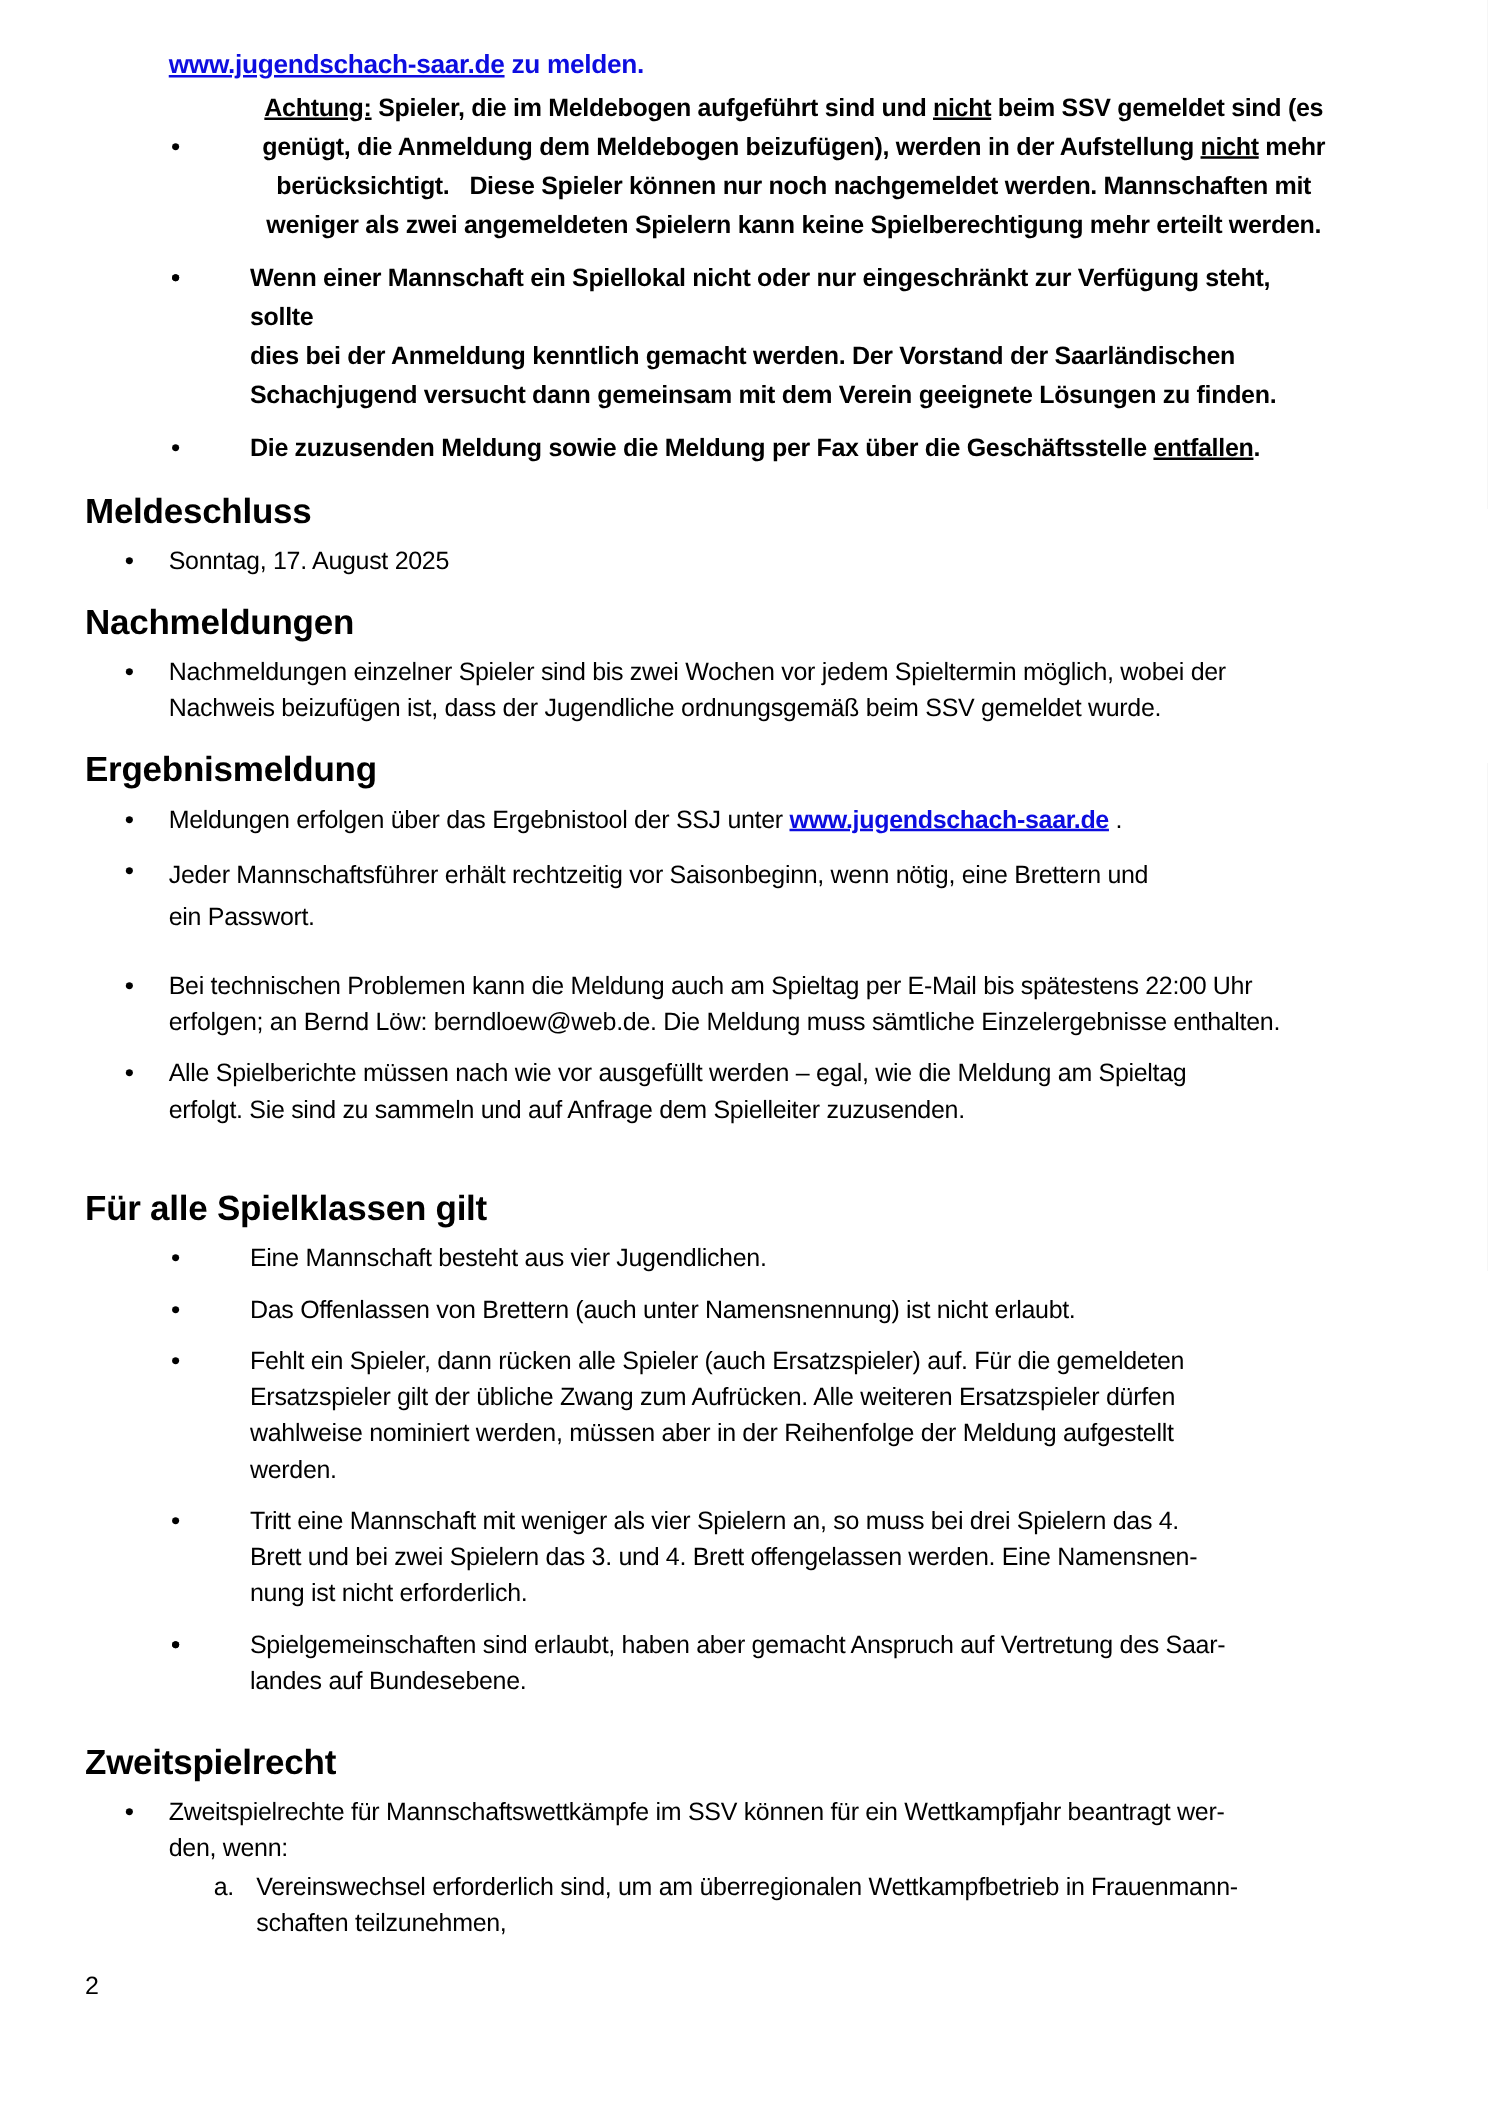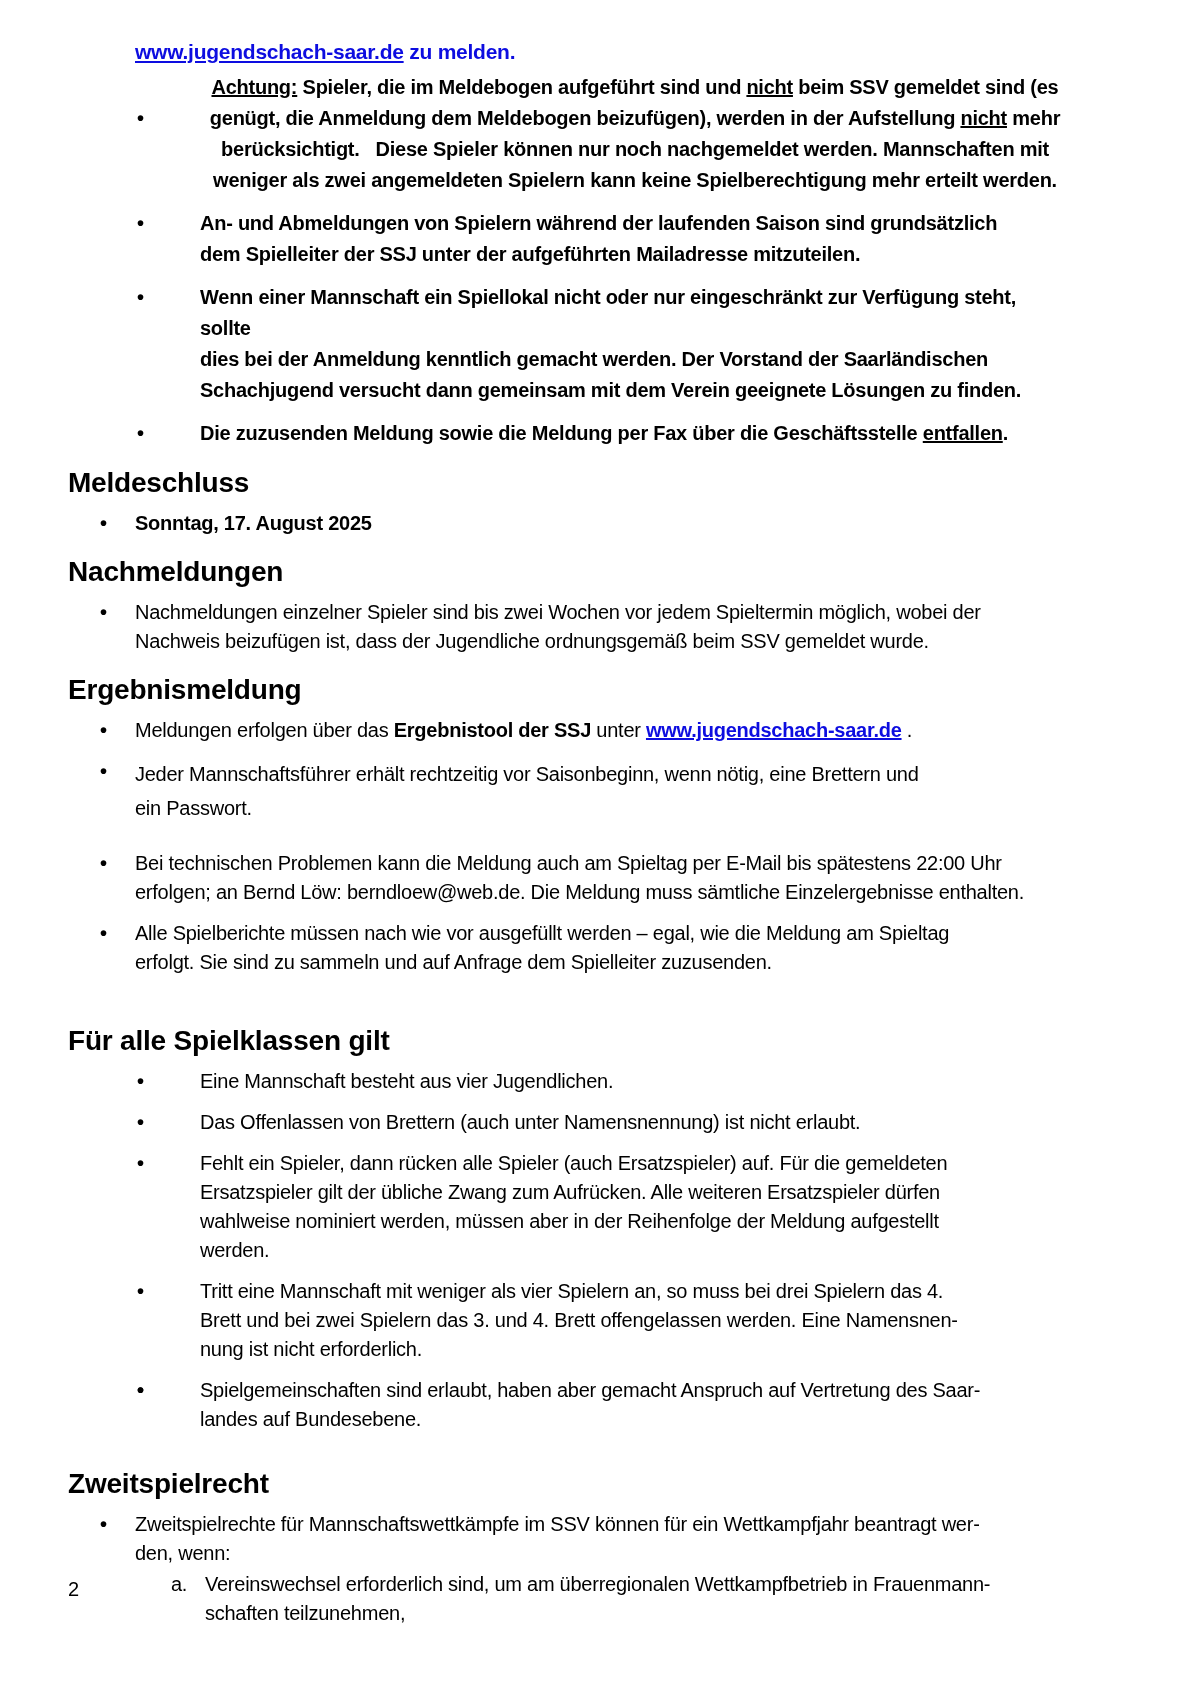--- a/index.html
+++ b/index.html
@@ -8,21 +8,21 @@
     background:#ffffff; overflow:hidden;
     font-family:"Liberation Sans", sans-serif; color:#000;padding-left:11px;
   }
   .doc {
     position:absolute; left:0; top:0; width:1190px;
     padding:40px 120px 0 68px; box-sizing:border-box;
     font-size:20px; line-height:29px; letter-spacing:-0.25px;
   }
   .pre { white-space:pre-line; }
   .u { text-decoration:underline; }
-  .bold { font-weight:700; }
+  .bold { font-weight:400; }
   .center { text-align:center; }
   .link { color:var(--link,#0d0de0); font-weight:700; text-decoration:underline; cursor:pointer; }
   .blue { color:var(--link,#0d0de0); }
 
   .intro { margin:0 0 8px 67px; font-size:21px; line-height:24px; font-weight:700; }
 
   h2 {
     font-size:28px; line-height:28px; font-weight:700;
     margin:20px 0 4px 0; letter-spacing:-0.2px;
   }
@@ -63,22 +63,20 @@
       <div class="li lv2" id="achtung">
         <span class="blt blt-low"></span>
         <p class="pre center"><span class="u">Achtung:</span><span> Spieler, die im Meldebogen aufgeführt sind und </span><span class="u">nicht</span><span> beim SSV gemeldet sind (es
 genügt, die Anmeldung dem Meldebogen beizufügen), werden in der Aufstellung </span><span class="u">nicht</span><span> mehr
 berücksichtigt.&nbsp;&nbsp; Diese Spieler können nur noch nachgemeldet werden. Mannschaften mit
 weniger als zwei angemeldeten Spielern kann keine Spielberechtigung mehr erteilt werden.</span></p>
       </div>
 
       <div class="li lv2">
         <span class="blt"></span>
-        <p class="pre">An- und Abmeldungen von Spielern während der laufenden Saison sind grundsätzlich
-dem Spielleiter der SSJ unter der aufgeführten Mailadresse mitzuteilen.</p>
       </div>
 
       <div class="li lv2">
         <span class="blt"></span>
         <p class="pre">Wenn einer Mannschaft ein Spiellokal nicht oder nur eingeschränkt zur Verfügung steht, sollte
 dies bei der Anmeldung kenntlich gemacht werden. Der Vorstand der Saarländischen
 Schachjugend versucht dann gemeinsam mit dem Verein geeignete Lösungen zu finden.</p>
       </div>
 
       <div class="li lv2">

